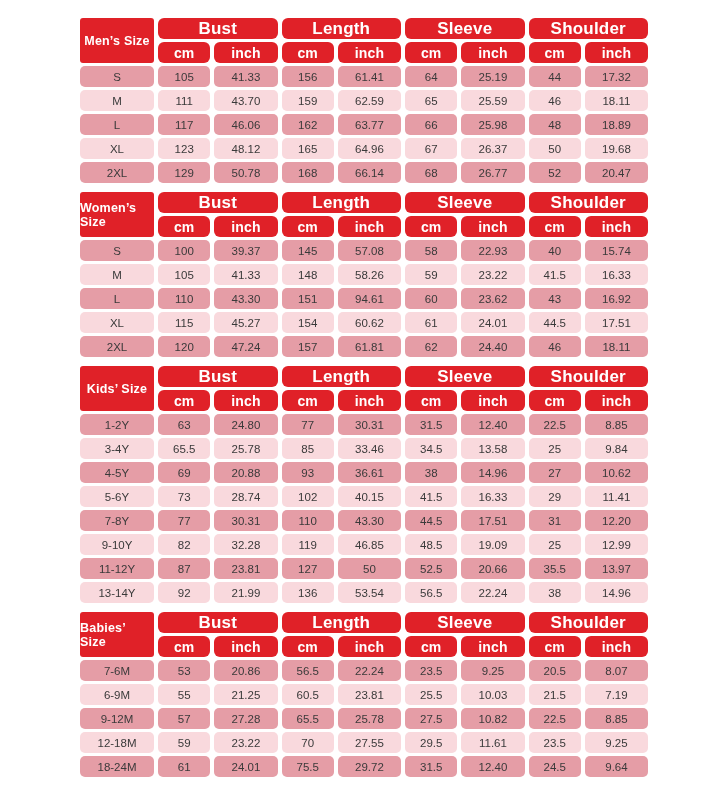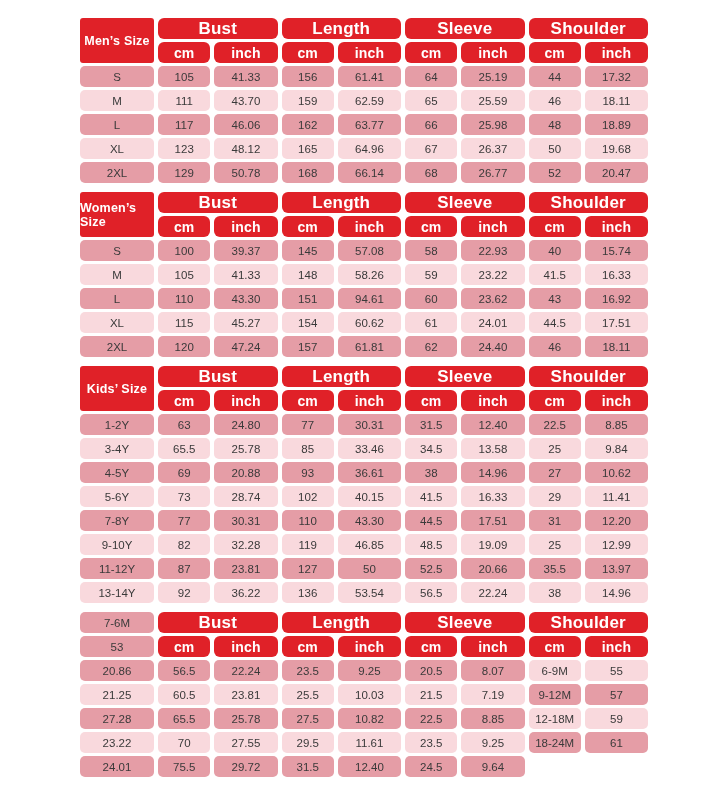--- a/index.html
+++ b/index.html
@@ -244,31 +244,32 @@
           <div class="cell shade-dark">87</div>
           <div class="cell shade-dark">23.81</div>
           <div class="cell shade-dark">127</div>
           <div class="cell shade-dark">50</div>
           <div class="cell shade-dark">52.5</div>
           <div class="cell shade-dark">20.66</div>
           <div class="cell shade-dark">35.5</div>
           <div class="cell shade-dark">13.97</div>
           <div class="cell size shade-light">13-14Y</div>
           <div class="cell shade-light">92</div>
-          <div class="cell shade-light">36.22</div>
+          <div class="cell shade-light">21.99</div>
           <div class="cell shade-light">136</div>
           <div class="cell shade-light">53.54</div>
           <div class="cell shade-light">56.5</div>
           <div class="cell shade-light">22.24</div>
           <div class="cell shade-light">38</div>
           <div class="cell shade-light">14.96</div>
         </div>
       </section>
       <section class="size-table">
         <div class="grid">
+          <div class="hcell size-head">Babies’ Size</div>
           <div class="hcell group" style="grid-column: 2 / span 2;">Bust</div>
           <div class="hcell group" style="grid-column: 4 / span 2;">Length</div>
           <div class="hcell group" style="grid-column: 6 / span 2;">Sleeve</div>
           <div class="hcell group" style="grid-column: 8 / span 2;">Shoulder</div>
           <div class="hcell sub" style="grid-column: 2;">cm</div>
           <div class="hcell sub" style="grid-column: 3;">inch</div>
           <div class="hcell sub" style="grid-column: 4;">cm</div>
           <div class="hcell sub" style="grid-column: 5;">inch</div>
           <div class="hcell sub" style="grid-column: 6;">cm</div>
           <div class="hcell sub" style="grid-column: 7;">inch</div>

